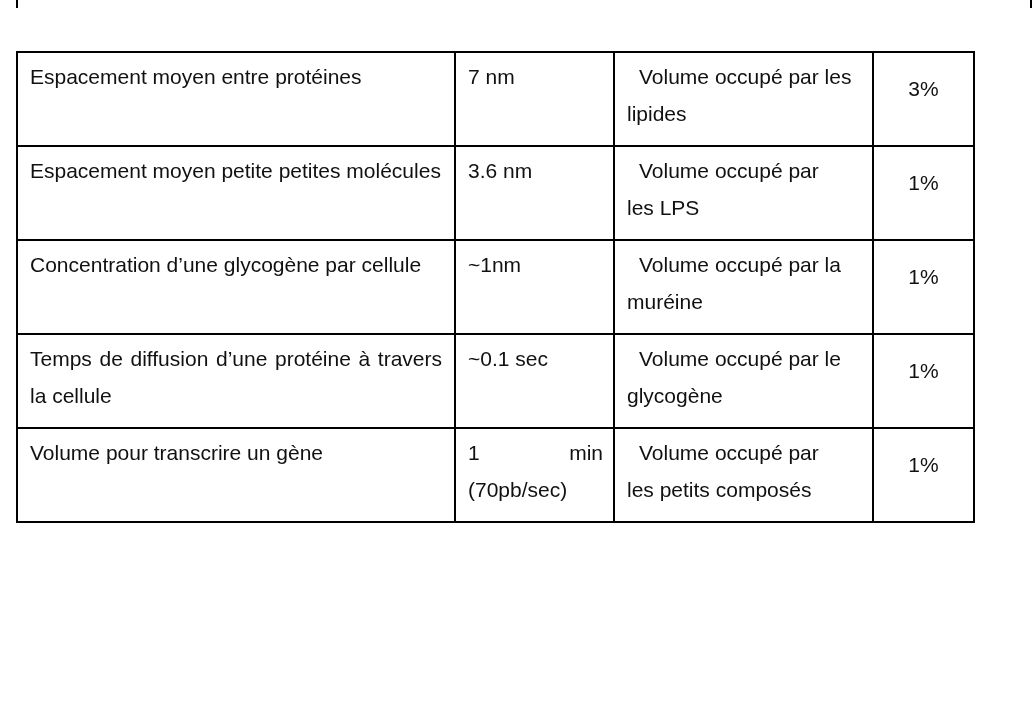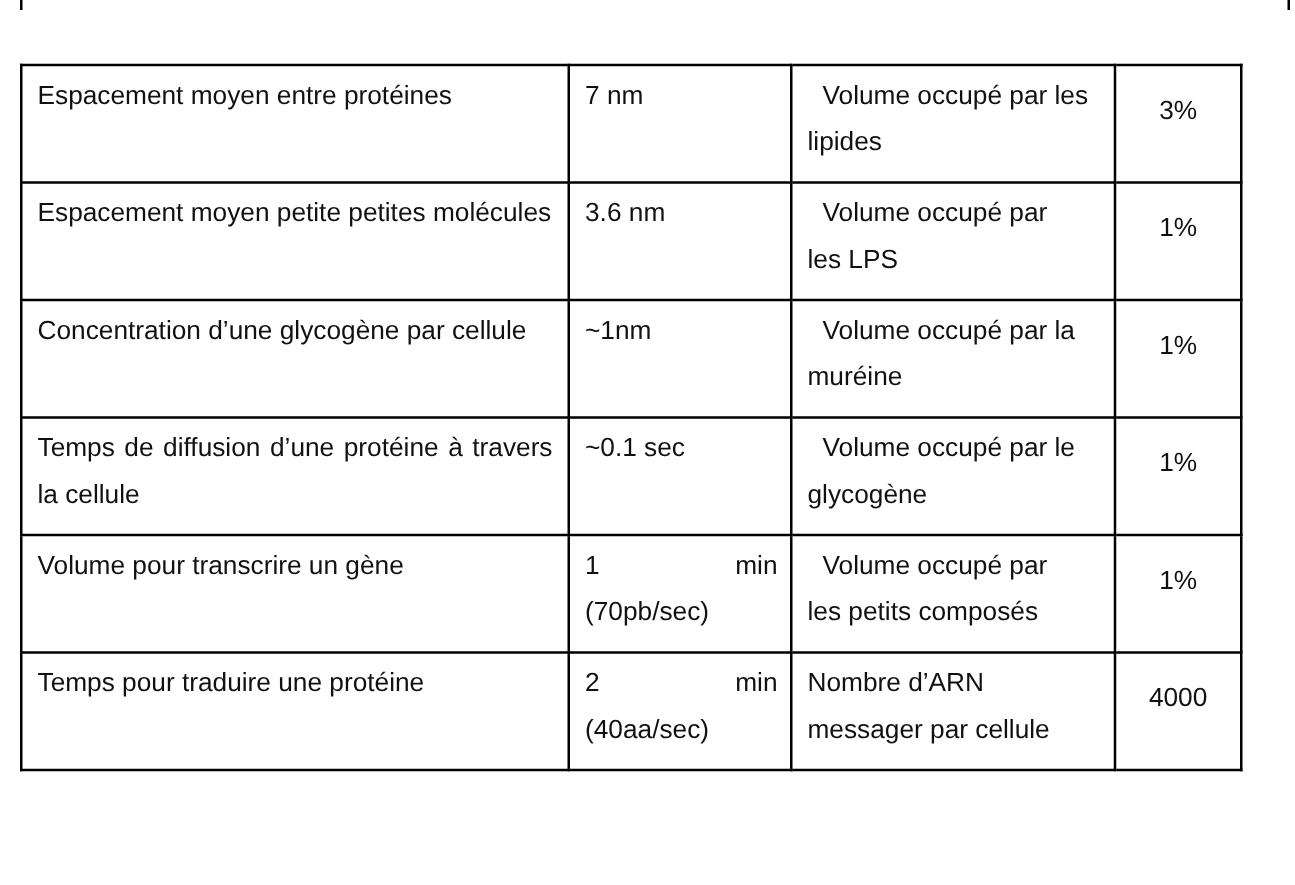--- a/index.html
+++ b/index.html
@@ -2,21 +2,21 @@
 <html><head>
 <meta charset="utf-8">
 <style>
   html, body { margin:0; padding:0; background:#ffffff; }
   body { width:1036px; height:708px; position:relative; overflow:hidden;
          font-family:"Liberation Sans", "DejaVu Sans", sans-serif; color:#111; }
   .tbl { position:absolute; left:16px; top:7px; border-collapse:collapse; table-layout:fixed;margin-top:44px; }
   .tbl td { border:2px solid #000; vertical-align:top; padding:0; height:94px;
             font-size:21px; line-height:37px; box-sizing:border-box; }
   .c1 { width:438px; padding:5px 12px 0 12px !important; text-align:justify; text-align-last:left; }
-  .c2 { width:178px; padding:5px 10px 0 12px !important; }
+  .c2 { width:159px; padding:5px 10px 0 12px !important; }
   .c3 { width:259px; padding:5px 10px 0 12px !important; }
   .c4 { width:101px; text-align:center; vertical-align:middle !important; padding-bottom:22px !important; }
   .just { display:flex; justify-content:space-between; }
   .ind { padding-left:12px; }
   .top-line { position:absolute; left:16px; top:0; width:1016px; height:8px;
               border-left:2px solid #000; border-right:2px solid #000; box-sizing:border-box; }
 </style>
 </head>
 <body>
 
@@ -50,23 +50,14 @@
     </tr>
     <tr>
       <td class="c1">Volume pour transcrire un gène</td>
       <td class="c2"><div class="just">
             <span>1</span>
             <span>min</span>
           </div><span>(70pb/sec)</span></td>
       <td class="c3"><span class="ind">Volume occupé par</span><br><span>les petits composés</span></td>
       <td class="c4">1%</td>
     </tr>
-    <tr>
-      <td class="c1">Temps pour traduire une protéine</td>
-      <td class="c2"><div class="just">
-            <span>2</span>
-            <span>min</span>
-          </div><span>(40aa/sec)</span></td>
-      <td class="c3"><span>Nombre d’ARN</span><br><span>messager par cellule</span></td>
-      <td class="c4">4000</td>
-    </tr>
   </tbody>
 </table>
 
 </body></html>

